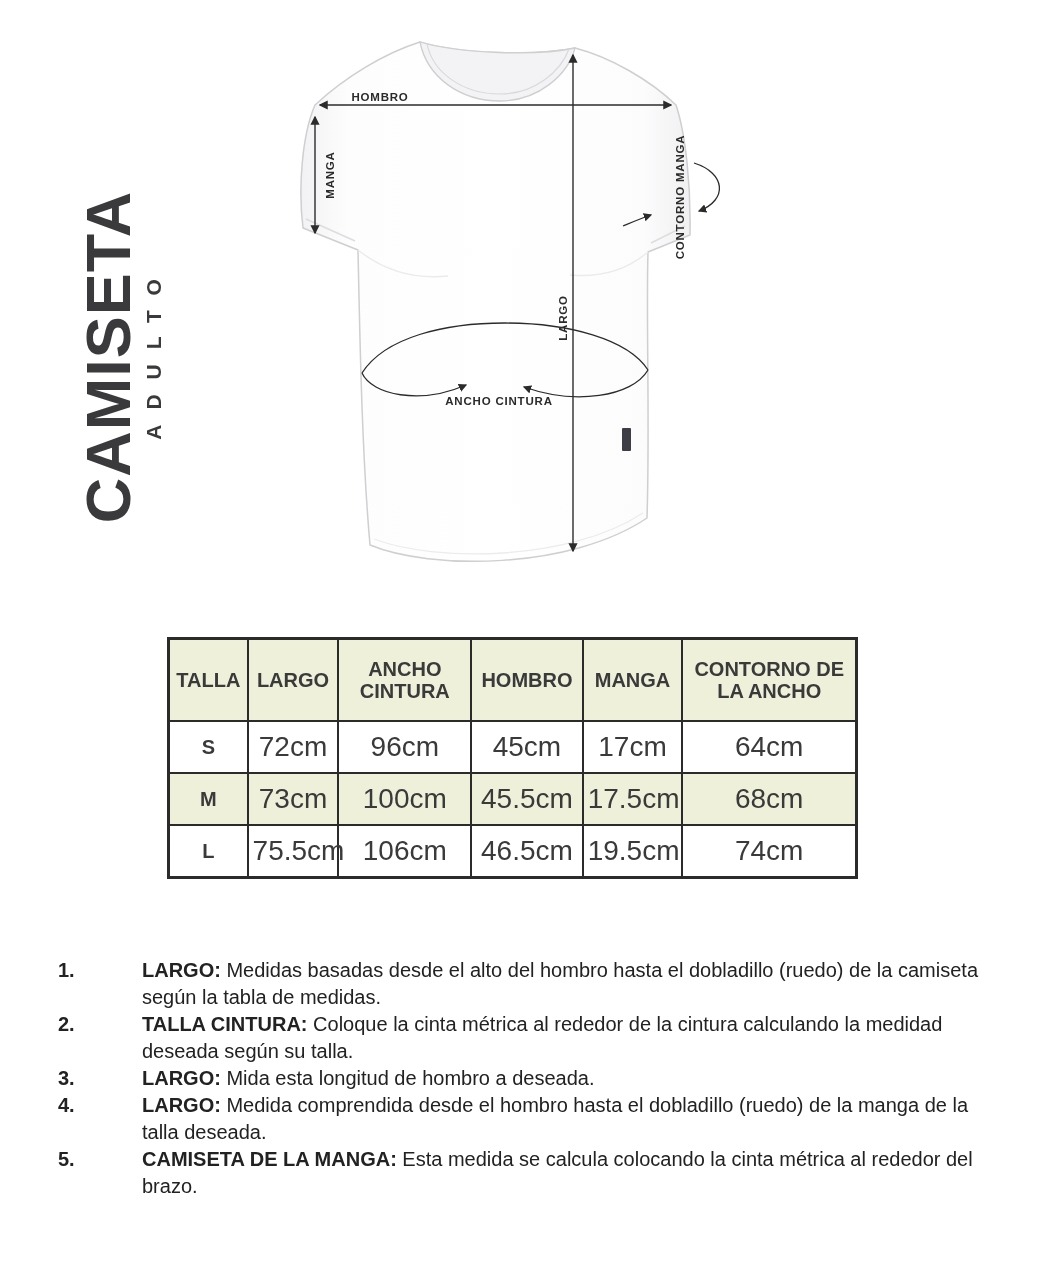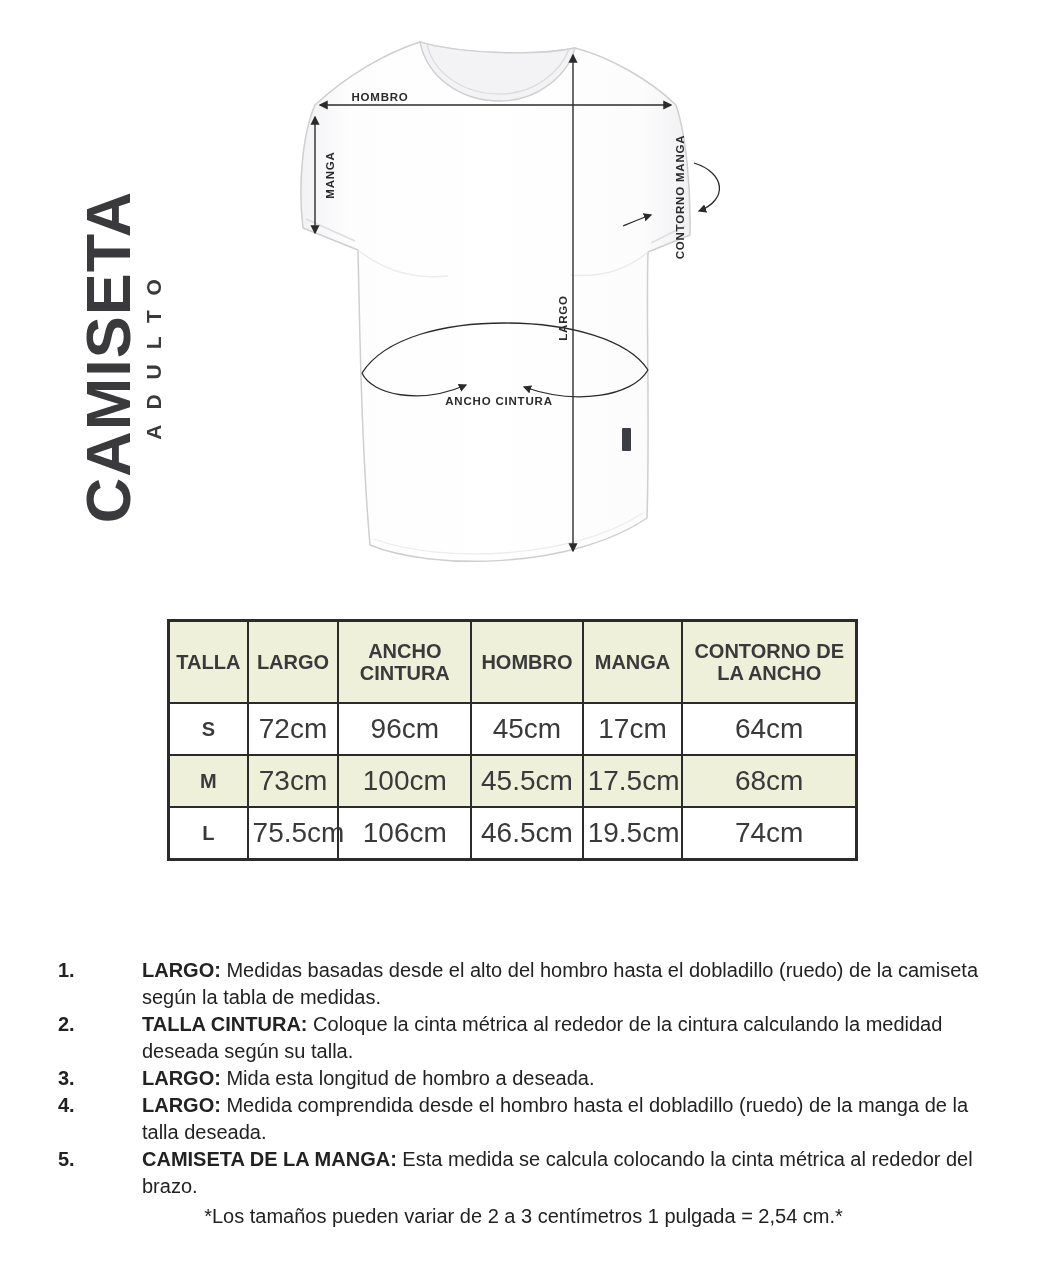--- a/index.html
+++ b/index.html
@@ -29,21 +29,21 @@
   .diagram-label.vert { transform:translate(-50%,-50%) rotate(-90deg); }
   .watermark {
     position:absolute; left:347px; top:272px; width:316px; height:61px;
     border:2px solid #cbcbcd; box-sizing:border-box;
     display:flex; align-items:center; justify-content:center;
     font-family:"Liberation Serif", serif; font-size:38px; letter-spacing:17px;
     color:#c6c6c8; text-indent:17px; white-space:nowrap;
   }
   
   .size-table {
-    position:absolute; left:167px; top:619px; width:691px;
+    position:absolute; left:167px; top:637px; width:691px;
     border-collapse:collapse; table-layout:fixed;
     border:3px solid #2b2b2b;
   }
   .size-table th, .size-table td {
     border:2px solid #2b2b2b; text-align:center; vertical-align:middle;
     color:#3a3a3a; padding:0 4px;
   }
   .size-table th { height:80px; font-size:20px; font-weight:700; line-height:1.12; background:#eef0da; }
   .size-table td { height:50px; font-size:28px; font-weight:400; }
   .size-table td.size-col { font-weight:700; font-size:20px; }
@@ -182,15 +182,14 @@
     <div class="note">
       <span class="num">4.</span>
       <span class="body"><span class="nlabel">LARGO:</span> <span>Medida comprendida desde el hombro hasta el dobladillo (ruedo) de la manga de la talla deseada.</span></span>
     </div>
     <div class="note">
       <span class="num">5.</span>
       <span class="body"><span class="nlabel">CAMISETA DE LA MANGA:</span> <span>Esta medida se calcula colocando la cinta métrica al rededor del brazo.</span></span>
     </div>
   </div>
 
-  <div class="footnote">*Los tamaños pueden variar de 2 a 3 centímetros 1 pulgada = 2,54 cm.*</div>
 
 </div>
 
 </body></html>

